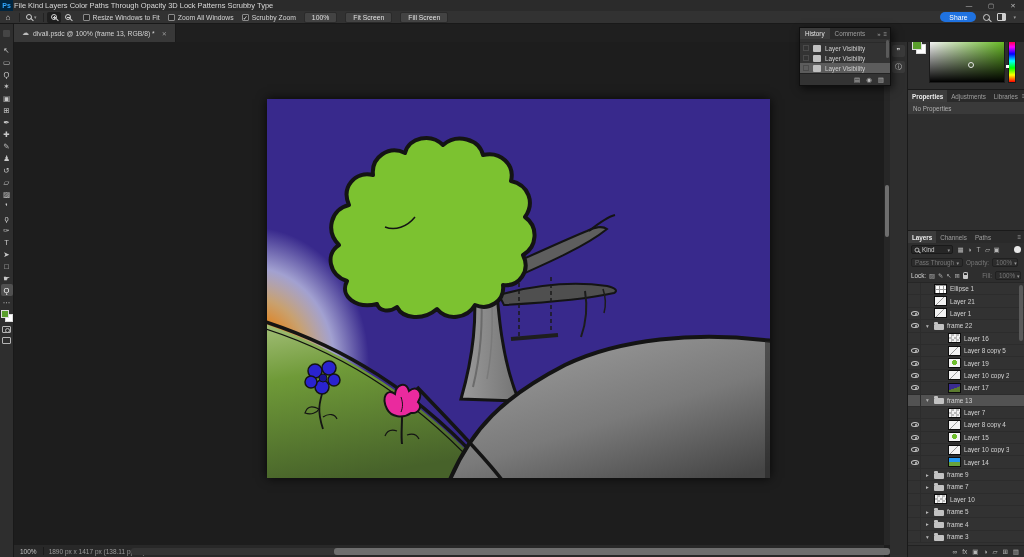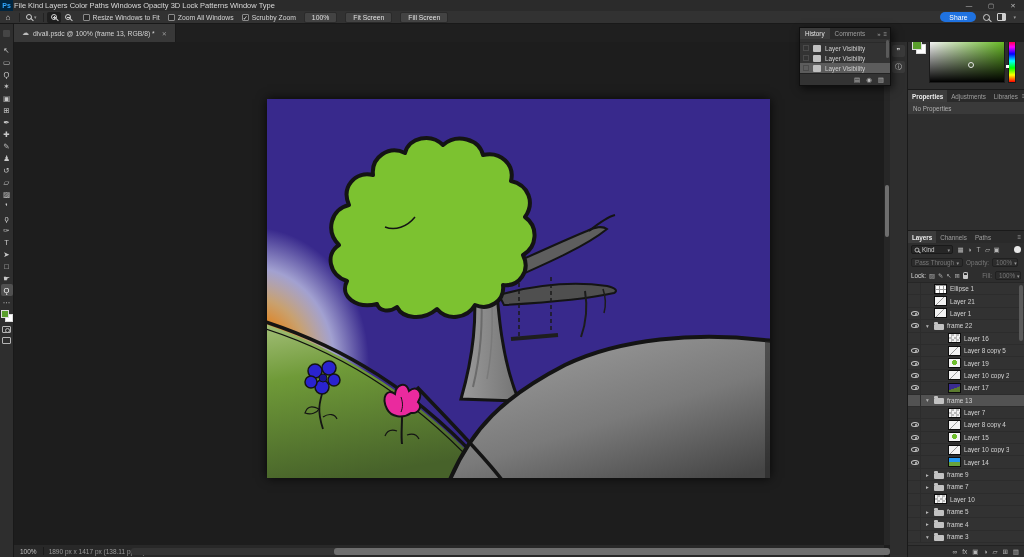--- a/index.html
+++ b/index.html
@@ -150,26 +150,26 @@
 
 <div class="abs menubar">
   <div class="pslogo">Ps</div>
   <div style="display:flex">
 
   <div class="menuitem">File</div>
       <div class="menuitem">Kind</div>
       <div class="menuitem">Layers</div>
       <div class="menuitem">Color</div>
       <div class="menuitem">Paths</div>
-      <div class="menuitem">Windows</div>
+      <div class="menuitem">Through</div>
       <div class="menuitem">Opacity</div>
       <div class="menuitem">3D</div>
       <div class="menuitem">Lock</div>
       <div class="menuitem">Patterns</div>
-      <div class="menuitem">Window</div>
+      <div class="menuitem">Scrubby</div>
       <div class="menuitem">Type</div>
     </div>
   <div class="winctl">
     <div class="winbtn">—</div>
     <div class="winbtn">▢</div>
     <div class="winbtn">✕</div>
   </div>
 </div>
 
 <div class="abs optionsbar">

